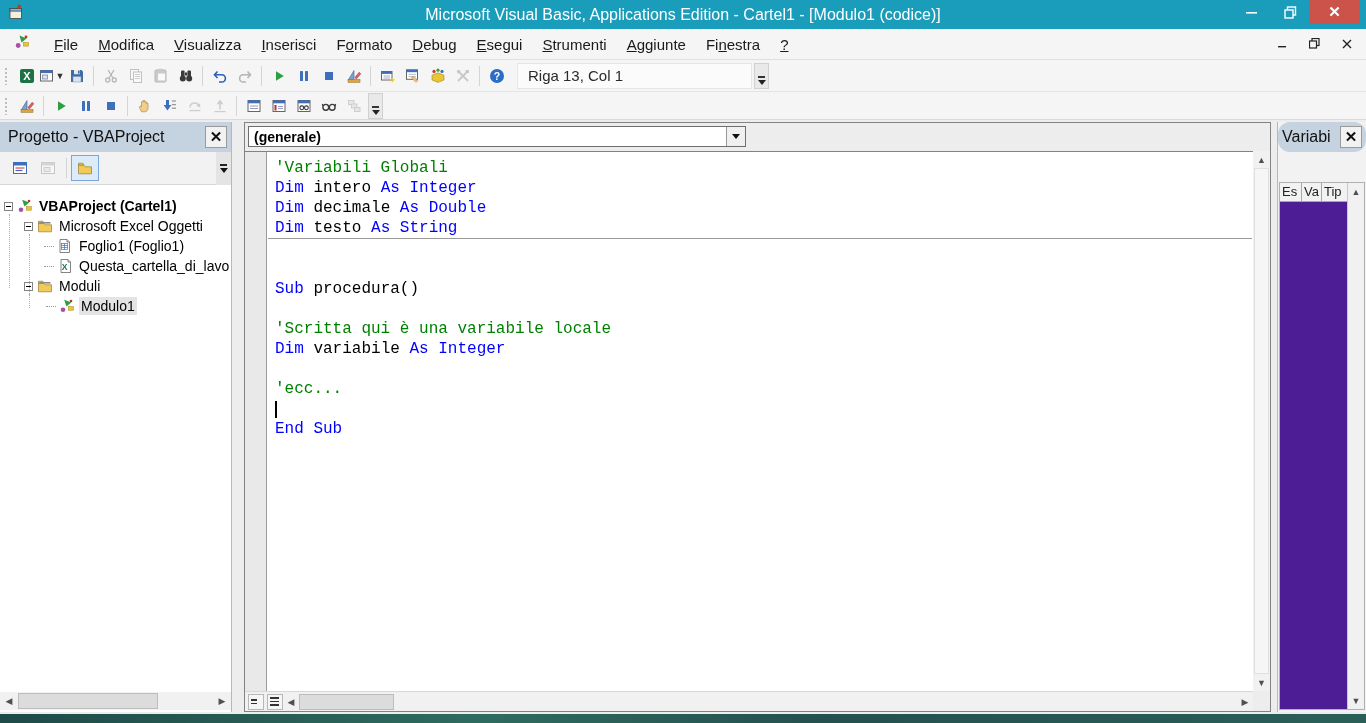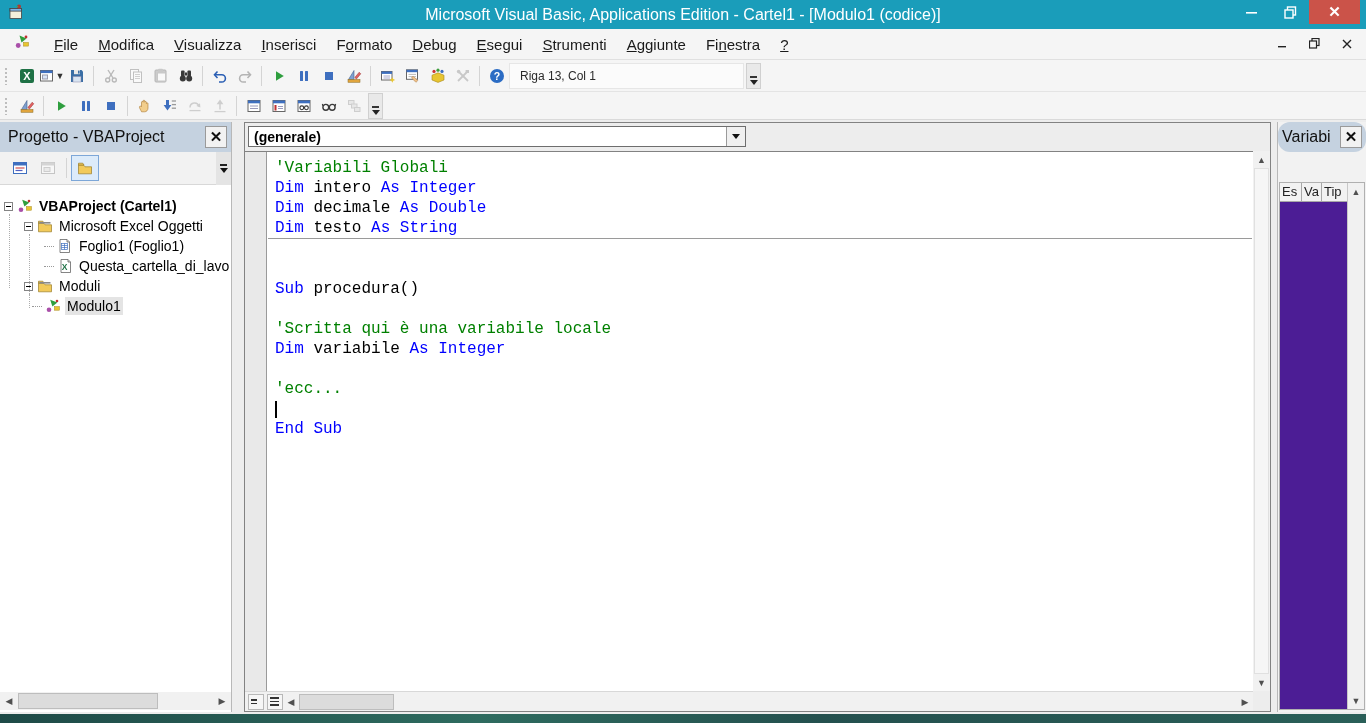--- a/index.html
+++ b/index.html
@@ -27,21 +27,21 @@
   .toolbar { position:absolute; left:0; width:1366px; background:#F5F5F5; display:flex; align-items:center; }
   #toolbar1 { top:60px; height:32px; border-bottom:1px solid #E4E4E4; }
   #toolbar2 { top:92px; height:28px; border-bottom:1px solid #DADADA; }
   .grip { width:5px; height:18px; margin:0 5px 0 4px; background-image:radial-gradient(#BDBDBD 1px, transparent 1.2px); background-size:4px 4px; }
   .tbtn { width:25px; height:24px; border:none; background:transparent; display:flex; align-items:center; justify-content:center; padding:0; cursor:default; position:relative; }
   .tbtn.disabled { filter:grayscale(1) opacity(.42); }
   .tbtn .caret { font-size:9px; color:#333; margin-left:1px; }
   .tsep { width:1px; height:20px; background:#D4D4D4; margin:0 4px; }
   .icon { display:inline-flex; width:16px; height:16px; }
   .icon svg { width:16px; height:16px; }
-  #status-box { width:235px; height:26px; background:#FBFBFB; border:1px solid #E6E6E6; display:flex; align-items:center; padding-left:10px; font-size:12px; color:#2a2a2a; }
+  #status-box { margin-left:8px; width:235px; height:26px; background:#FBFBFB; border:1px solid #E6E6E6; display:flex; align-items:center; padding-left:10px; font-size:15px; color:#2a2a2a; }
   .overflow-btn { width:15px; height:26px; margin-left:2px; background:#E9E9E9; border:1px solid #D0D0D0; display:flex; flex-direction:column; align-items:center; justify-content:flex-end; padding-bottom:3px; }
   .overflow-btn i { display:block; width:7px; height:1.5px; background:#333; margin-bottom:2px; }
   .overflow-btn b { width:0; height:0; border-left:4px solid transparent; border-right:4px solid transparent; border-top:5px solid #222; }
 
   
   #main { position:absolute; left:0; top:120px; width:1366px; height:594px; background:#EDEDED; }
 
   
   #project-panel { position:absolute; left:0; top:2px; width:232px; height:590px; background:#fff; border-right:1px solid #B8B8B8; }
   .panel-title { height:30px; background:var(--panel-title,#C5D2E0); display:flex; align-items:center; padding:0 4px 0 8px; font-size:16px; color:#111; }
@@ -595,21 +595,21 @@
             <span class="expander">
               <i></i>
             </span>
             <span class="t-icon"><svg viewBox="0 0 16 16">
                 <path d="M1.5 5 h5 l1.5 1.8 H14.5 v7 H1.5z" fill="#F2CA5A" stroke="#9a7d2a" stroke-width="0.7"></path>
                 <path d="M1.5 5 V3.2 h4.3 l1.2 1.8z" fill="#F2CA5A" stroke="#9a7d2a" stroke-width="0.7"></path>
                 <rect x="2.5" y="4" width="11" height="1.6" fill="#8a8a8a"></rect>
               </svg></span>
             <span class="t-label">Moduli</span>
           </div>
-          <div class="tree-row selected" style="padding-left: 32px;">
+          <div class="tree-row selected" style="padding-left: 46px;">
             <span class="connector"></span>
             <span class="t-icon"><svg viewBox="0 0 16 16">
                 <circle cx="4" cy="11.8" r="2.3" fill="#A94FA9"></circle>
                 <path d="M5.2 1.8 L12.4 4.6 L7.4 8.4 Z" fill="#2F9E3C"></path>
                 <rect x="9.4" y="8.6" width="5" height="3.6" fill="#E8C531" stroke="#a8881a" stroke-width="0.5"></rect>
                 <circle cx="12" cy="3" r="1.3" fill="#C03030"></circle>
               </svg></span>
             <span class="t-label">Modulo1</span>
           </div>
           <div class="guide" style="left: 9px; top: 22px; height: 74px;"></div>

